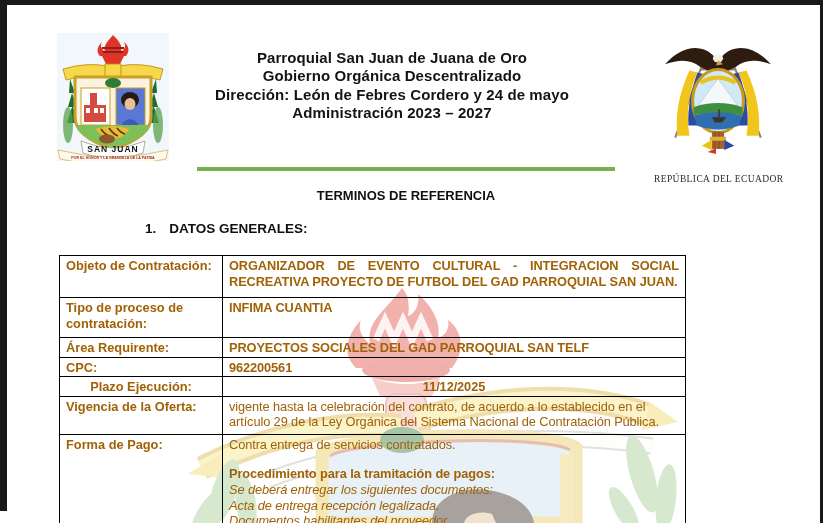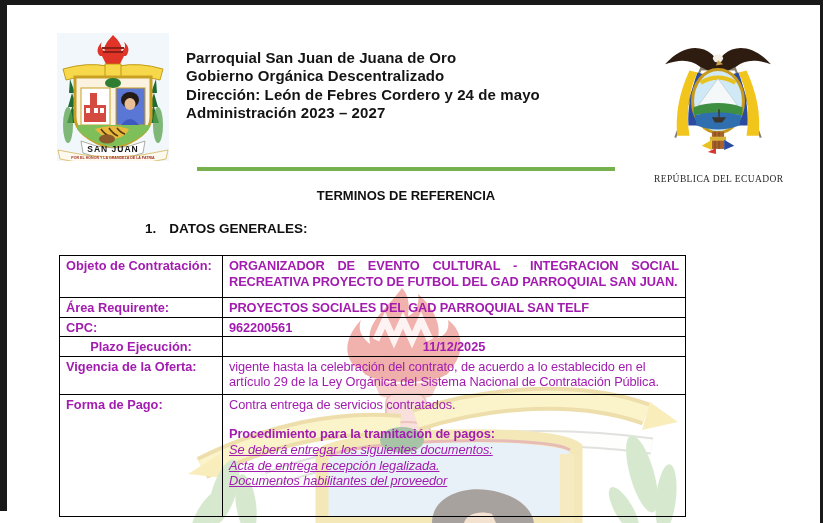--- a/index.html
+++ b/index.html
@@ -5,52 +5,52 @@
   html,body{margin:0;padding:0;width:823px;height:523px;overflow:hidden;background:#fff;
     font-family:"Liberation Sans",sans-serif;color:#101010;}
   .page{position:absolute;left:0;top:0;width:823px;height:523px;background:#ffffff;}
 
   
   .frame-top{position:absolute;left:0;top:0;width:823px;height:5px;background:#191919;}
   .frame-left{position:absolute;left:0;top:0;width:7px;height:511px;background:#191919;}
   .frame-right{position:absolute;right:0;top:0;width:3px;height:523px;background:#191919;}
 
   
-  .header-text{position:absolute;left:186px;top:49px;width:440px;text-align:left;
+  .header-text{position:absolute;left:172px;top:49px;width:440px;text-align:center;
     font-weight:bold;font-size:15px;line-height:18.4px;letter-spacing:.1px;color:#141414;z-index:2;}
   .divider{position:absolute;left:197px;top:167px;width:418px;height:4px;background:#77b14e;z-index:2;}
   .emblem-left{position:absolute;left:57px;top:33px;width:112px;height:128px;z-index:2;}
   .emblem-right{position:absolute;left:654px;top:44px;width:128px;z-index:2;text-align:center;}
   .emblem-right .caption{margin-top:16px;font-family:"Liberation Serif",serif;font-size:9.5px;
     letter-spacing:.4px;color:#2a2a2a;white-space:nowrap;}
 
   .doc-title{position:absolute;left:186px;top:188px;width:440px;text-align:center;
     font-weight:bold;font-size:13px;z-index:2;}
   .section-heading{position:absolute;left:145px;top:221px;font-weight:bold;font-size:13.5px;z-index:2;}
   .section-heading .num{display:inline-block;margin-right:13px;}
 
   
   .watermark{position:absolute;left:180px;top:278px;width:540px;height:245px;opacity:.45;z-index:1;}
 
   
   table.trt{position:absolute;left:59px;top:255px;width:627px;border-collapse:collapse;
     table-layout:fixed;z-index:2;background:transparent;}
   table.trt td{border:1.6px solid #000;vertical-align:top;padding:2px 6px 1px 6px;
-    font-size:12.8px;line-height:15.6px;color:#a21caf;background:transparent;}
+    font-size:12.8px;line-height:15.6px;color:#a16207;background:transparent;}
   td.lbl{width:150px;font-weight:bold;font-size:13px;line-height:16px;}
   td.val{letter-spacing:-.1px;}
   .vb{font-weight:bold;}
   .just{text-align:justify;}
   tr.r1 td{height:38px;} tr.r2 td{height:36px;} tr.r3 td{height:15px;}
   tr.r4 td{height:14px;} tr.r5 td{height:14px;text-align:center;} tr.r6 td{height:34px;}
   tr.r7 td{height:118px;}
   td.val p{margin:0;}
   p.gap{margin-top:14px !important;}
   p.bold{font-weight:bold;}
-  p.ital{font-style:italic;text-decoration:underline;}
+  p.ital{font-style:italic;}
 </style>
 </head>
 <body>
 
 <div class="page">
   <div class="frame-top"></div>
   <div class="frame-left"></div>
   <div class="frame-right"></div>
 
   <svg class="watermark" viewBox="0 0 540 245" preserveAspectRatio="none" aria-hidden="true">
@@ -185,20 +185,24 @@
   <div class="section-heading">
     <span class="num">1.</span><span>DATOS GENERALES:</span>
   </div>
 
   <table class="trt">
     <tbody>
         <tr class="r1">
       <td class="lbl">Objeto de Contratación:</td>
       <td class="val vb just">ORGANIZADOR DE EVENTO CULTURAL - INTEGRACION SOCIAL RECREATIVA PROYECTO DE FUTBOL DEL GAD PARROQUIAL SAN JUAN.</td>
     </tr>
+    <tr class="r2">
+      <td class="lbl">Tipo de proceso de contratación:</td>
+      <td class="val vb">INFIMA CUANTIA</td>
+    </tr>
     <tr class="r3">
       <td class="lbl">Área Requirente:</td>
       <td class="val vb">PROYECTOS SOCIALES DEL GAD PARROQUIAL SAN TELF</td>
     </tr>
     <tr class="r4">
       <td class="lbl">CPC:</td>
       <td class="val vb">962200561</td>
     </tr>
     <tr class="r5">
       <td class="lbl">Plazo Ejecución:</td>

